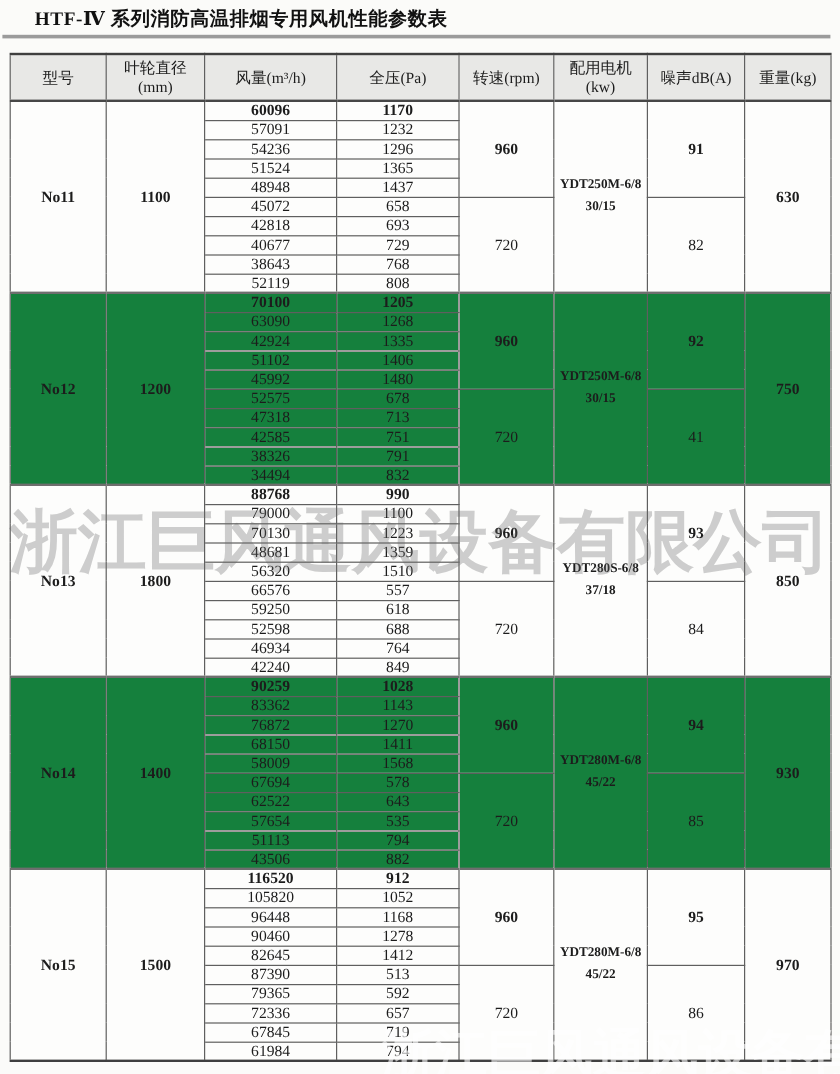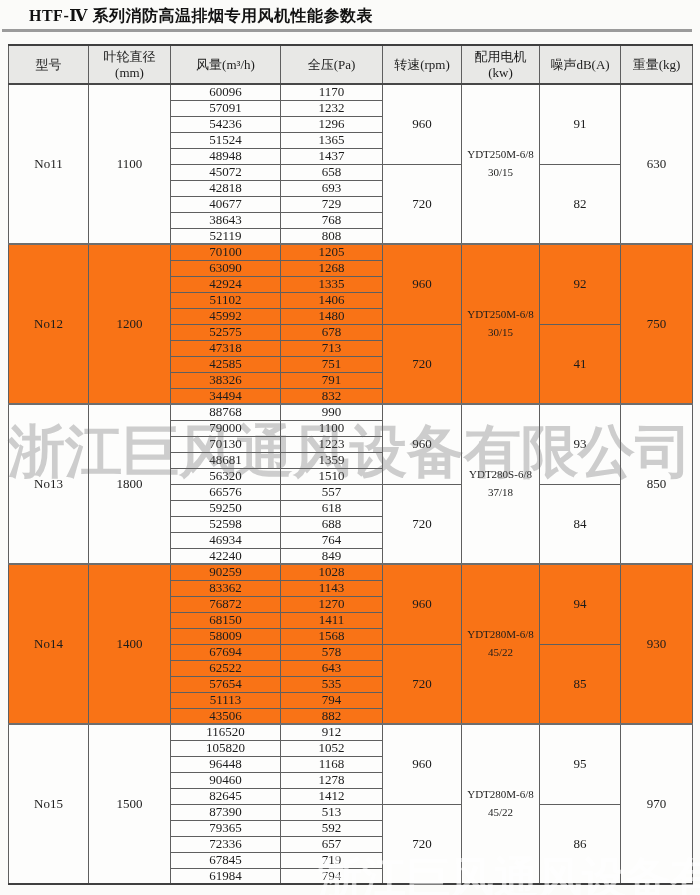--- a/index.html
+++ b/index.html
@@ -30,22 +30,22 @@
     padding:0; font-weight:normal;
     overflow:hidden;
   }
   .spec thead th {
     height:37px; background:#e8e8e6;
     font-size:13px; line-height:1.2; white-space:pre-line;
     border-bottom:2px solid #474747;
   }
   .spec tbody tr { height:16px; }
   .spec tbody td { font-size:13px; line-height:1.05; background:#fdfdfc; }
-  .spec tbody tr.shaded td { background:#f97316; }
-  .spec tbody tr.group-start td { border-top:2px solid #6e6e6e; }
+  .spec tbody tr.shaded td { background:#15803d; }
+  .spec tbody tr.group-start td { border-top:2px solid #6e6e6e;font-weight:bold; }
   .spec td.motor { font-size:11px; line-height:1.6; white-space:pre-line; }
   .wm-center {
     position:absolute; top:414px; left:0; width:700px;
     text-align:center; font-size:57px; font-weight:bold;
     color:rgba(106,106,106,0.32); white-space:nowrap;
     pointer-events:none; z-index:5;
   }
   .wm-bottom {
     position:absolute; top:849px; left:318px; width:382px;
     font-size:44px; font-weight:bold;

